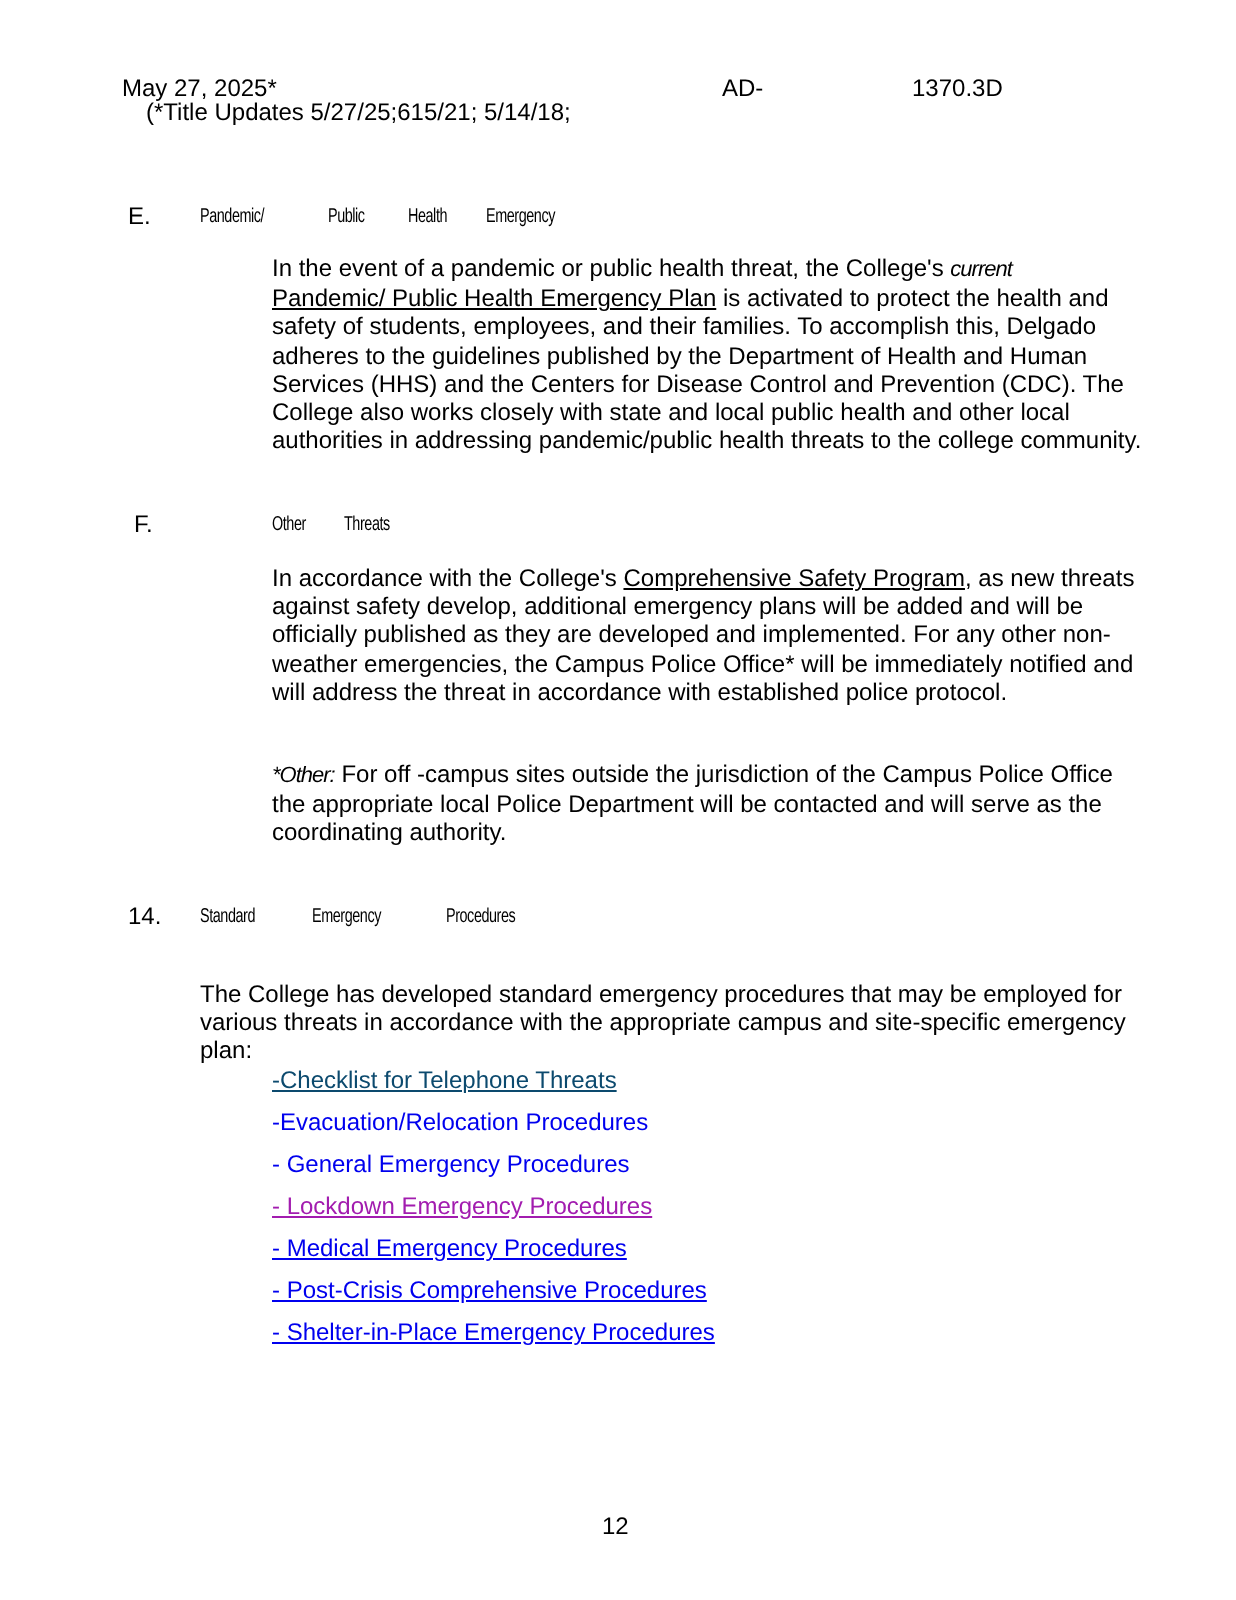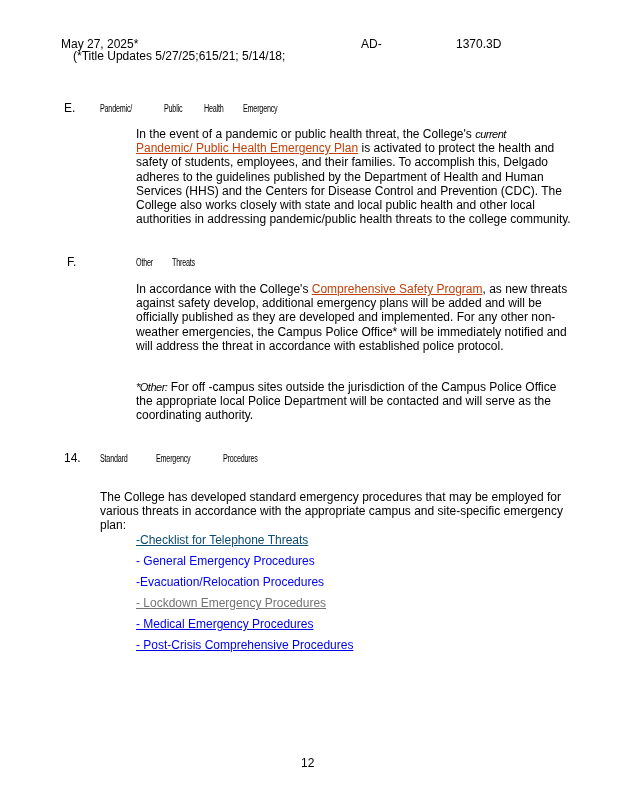--- a/index.html
+++ b/index.html
@@ -13,21 +13,21 @@
     .hdr-ad { left: 361px; top: 37px; }
     .hdr-num { left: 456px; top: 37px; }
     .hdr-updates { left: 73px; top: 49px; width: 320px; }
     .sec-letter { font-size: 12px; }
     .sec-title {
       font-size: 10px; font-family: "Liberation Sans", sans-serif;
       transform: scaleX(0.72); transform-origin: left center;
       letter-spacing: -0.3px; display: inline-block;
     }
     .para { width: 438px; font-size: 12px; line-height: 14.2px; }
-    a.link, .link { color: #c2410c; }
+    a.link, .link { color: #000000; }
     i.cur { font-size: 11px; letter-spacing: -0.5px; }
     .list { left: 136px; top: 533px; }
     .list .item { display: block; height: 21px; line-height: 14px; font-size: 12px; }
     .page-num { left: 301px; top: 756px; font-size: 12px; }
   </style>
 </head>
 <body>
 
 <div class="abs hdr-date">May 27, 2025*</div>
 <div class="abs hdr-ad">AD-</div>
@@ -63,20 +63,21 @@
 <div class="abs sec-letter" style="left:64px; top:451px;">14.</div>
 <div class="abs" style="left:100px; top:452px;">
   <span class="abs sec-title" style="left:0px;">Standard</span>
   <span class="abs sec-title" style="left:56px;">Emergency</span>
   <span class="abs sec-title" style="left:123px;">Procedures</span>
 </div>
 <div class="abs para" style="left:100px; top:490px; width:475px;">The College has developed standard  emergency procedures that may be employed for various threats in accordance with the appropriate campus and site-specific emergency plan:</div>
 
 <div class="abs list">
   <a class="item" href="#" style="color: #0c4a6e; text-decoration: underline;">-Checklist for Telephone Threats</a>
+  <a class="item" href="#" style="color: rgb(0, 0, 238); text-decoration: none;">-Evacuation/Relocation  Procedures</a>
   <a class="item" href="#" style="color: rgb(0, 0, 238); text-decoration: none;">-  General Emergency Procedures</a>
-  <a class="item" href="#" style="color: rgb(0, 0, 238); text-decoration: none;">-Evacuation/Relocation  Procedures</a>
-  <a class="item" href="#" style="color: #737373; ">-  Lockdown Emergency Procedures</a>
+  <a class="item" href="#" style="color: #a21caf; ">-  Lockdown Emergency Procedures</a>
   <a class="item" href="#" style="color: rgb(0, 0, 238); text-decoration: underline;">-  Medical Emergency Procedures</a>
   <a class="item" href="#" style="color: rgb(0, 0, 238); text-decoration: underline;">-  Post-Crisis Comprehensive Procedures</a>
+  <a class="item" href="#" style="color: rgb(0, 0, 238); text-decoration: underline;">-  Shelter-in-Place Emergency Procedures</a>
 </div>
 
 <div class="abs page-num">12</div>
 
 </body></html>

